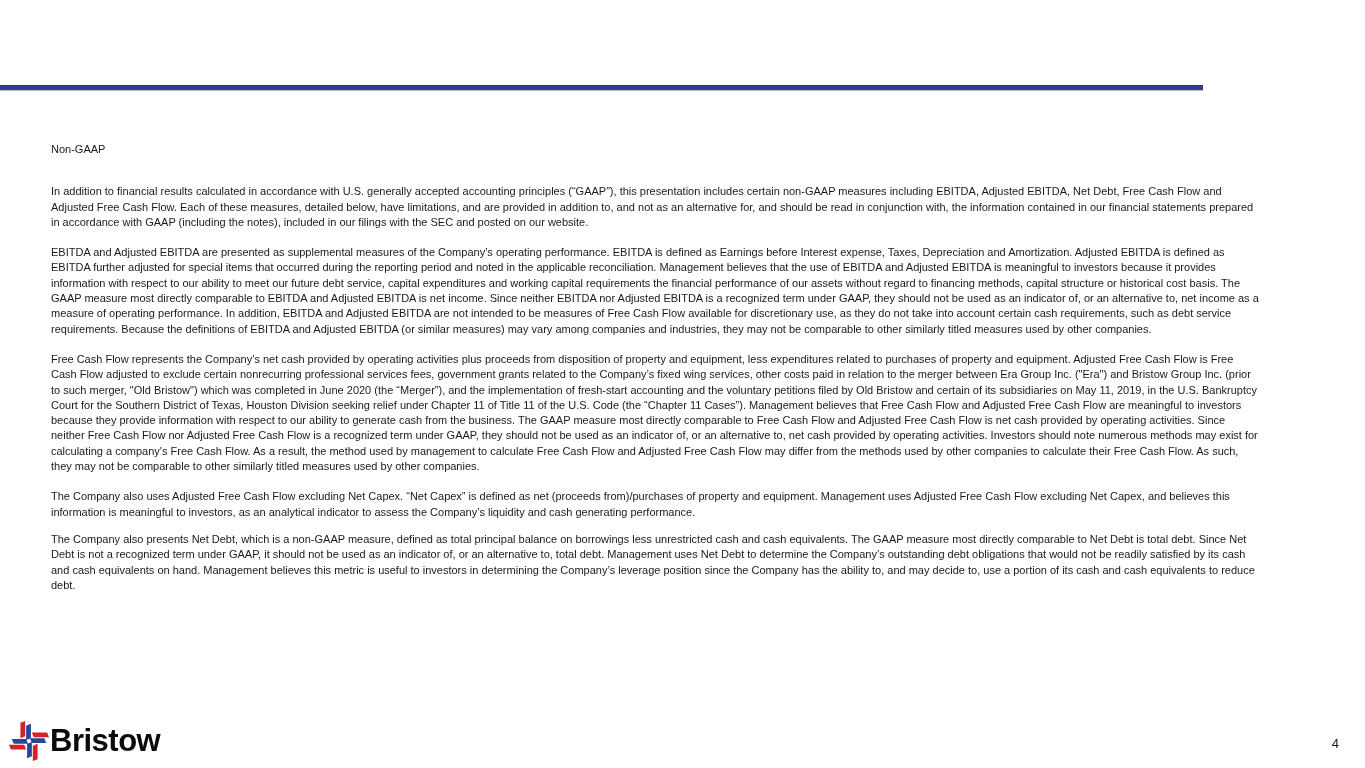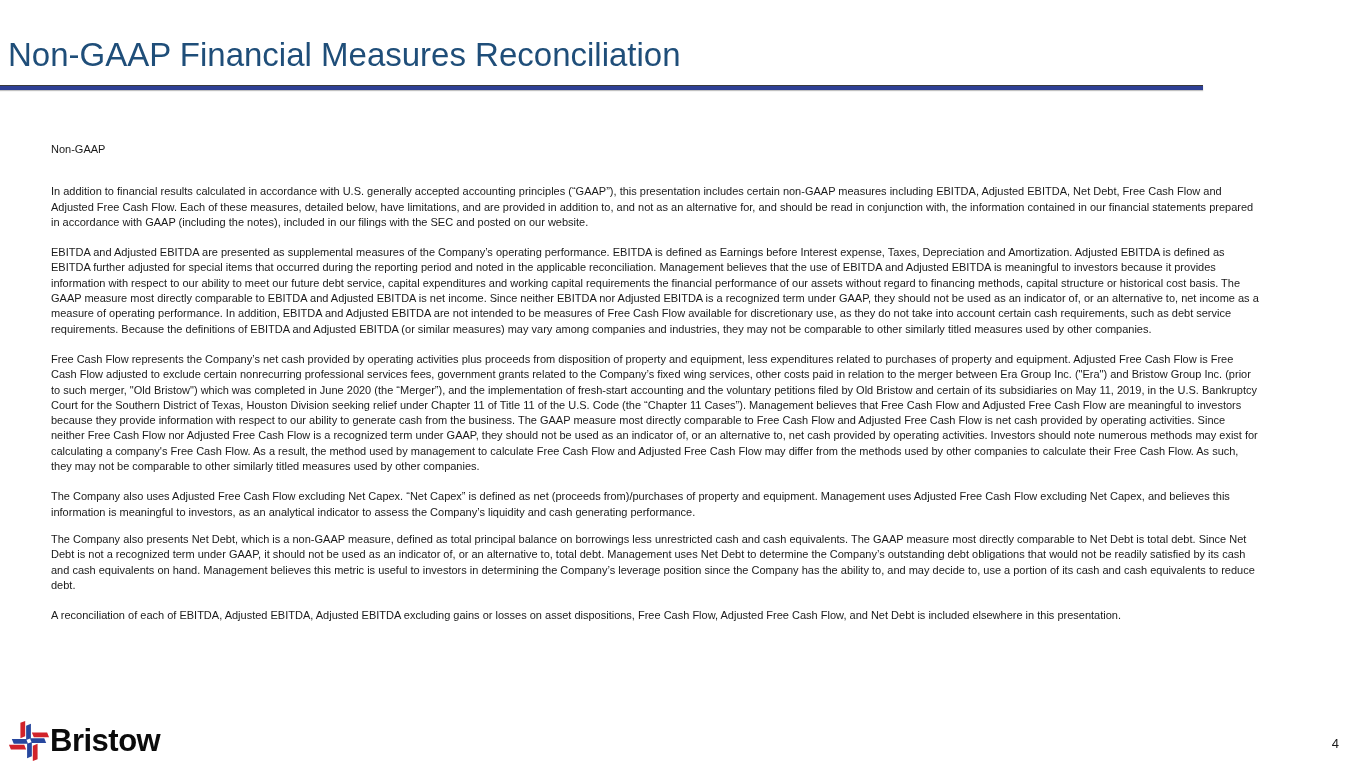--- a/index.html
+++ b/index.html
@@ -73,38 +73,36 @@
     top: 736px;
     font-size: 13px;
     color: #1a1a1a;
   }
 </style>
 </head>
 <body>
 
 <div class="slide">
 
-  <h1 class="slide-title">Non-GAAP Financial Measures Reconciliation</h1>
 
   <div class="title-rule"></div>
 
   <div class="body-text">
     <div class="subheading">Non-GAAP</div>
 
     <p class="para first">In addition to financial results calculated in accordance with U.S. generally accepted accounting principles (“GAAP”), this presentation includes certain non-GAAP measures including EBITDA, Adjusted EBITDA, Net Debt, Free Cash Flow and Adjusted Free Cash Flow. Each of these measures, detailed below, have limitations, and are provided in addition to, and not as an alternative for, and should be read in conjunction with, the information contained in our financial statements prepared in accordance with GAAP (including the notes), included in our filings with the SEC and posted on our website.</p>
 
     <p class="para">EBITDA and Adjusted EBITDA are presented as supplemental measures of the Company’s operating performance. EBITDA is defined as Earnings before Interest expense, Taxes, Depreciation and Amortization. Adjusted EBITDA is defined as EBITDA further adjusted for special items that occurred during the reporting period and noted in the applicable reconciliation. Management believes that the use of EBITDA and Adjusted EBITDA is meaningful to investors because it provides information with respect to our ability to meet our future debt service, capital expenditures and working capital requirements the financial performance of our assets without regard to financing methods, capital structure or historical cost basis.  The GAAP measure most directly comparable to EBITDA and Adjusted EBITDA is net income. Since neither EBITDA nor Adjusted EBITDA is a recognized term under GAAP, they should not be used as an indicator of, or an alternative to, net income as a measure of operating performance. In addition, EBITDA and Adjusted EBITDA are not intended to be measures of Free Cash Flow available for discretionary use, as they do not take into account certain cash requirements, such as debt service requirements. Because the definitions of EBITDA and Adjusted EBITDA (or similar measures) may vary among companies and industries, they may not be comparable to other similarly titled measures used by other companies.</p>
 
     <p class="para">Free Cash Flow represents the Company’s net cash provided by operating activities plus proceeds from disposition of property and equipment, less expenditures related to purchases of property and equipment. Adjusted Free Cash Flow is Free Cash Flow adjusted to exclude certain nonrecurring professional services fees, government grants related to the Company’s fixed wing services, other costs paid in relation to the merger between Era Group Inc. ("Era") and Bristow Group Inc. (prior to such merger, "Old Bristow") which was completed in June 2020 (the “Merger”), and the implementation of fresh-start accounting and the voluntary petitions filed by Old Bristow and certain of its subsidiaries on May 11, 2019, in the U.S. Bankruptcy Court for the Southern District of Texas, Houston Division seeking relief under Chapter 11 of Title 11 of the U.S. Code (the “Chapter 11 Cases”). Management believes that Free Cash Flow and Adjusted Free Cash Flow are meaningful to investors because they provide information with respect to our ability to generate cash from the business. The GAAP measure most directly comparable to Free Cash Flow and Adjusted Free Cash Flow is net cash provided by operating activities. Since neither Free Cash Flow nor Adjusted Free Cash Flow is a recognized term under GAAP, they should not be used as an indicator of, or an alternative to, net cash provided by operating activities. Investors should note numerous methods may exist for calculating a company's Free Cash Flow. As a result, the method used by management to calculate Free Cash Flow and Adjusted Free Cash Flow may differ from the methods used by other companies to calculate their Free Cash Flow. As such, they may not be comparable to other similarly titled measures used by other companies.</p>
 
     <p class="para">The Company also uses Adjusted Free Cash Flow excluding Net Capex. “Net Capex” is defined as net (proceeds from)/purchases of property and equipment. Management uses Adjusted Free Cash Flow excluding Net Capex, and believes this information is meaningful to investors, as an analytical indicator to assess the Company’s liquidity and cash generating performance.</p>
 
     <p class="para tight">The Company also presents Net Debt, which is a non-GAAP measure, defined as total principal balance on borrowings less unrestricted cash and cash equivalents. The GAAP measure most directly comparable to Net Debt is total debt. Since Net Debt is not a recognized term under GAAP, it should not be used as an indicator of, or an alternative to, total debt. Management uses Net Debt to determine the Company’s outstanding debt obligations that would not be readily satisfied by its cash and cash equivalents on hand. Management believes this metric is useful to investors in determining the Company’s leverage position since the Company has the ability to, and may decide to, use a portion of its cash and cash equivalents to reduce debt.</p>
 
-    <p class="para">A reconciliation of each of EBITDA, Adjusted EBITDA, Adjusted EBITDA excluding gains or losses on asset dispositions, Free Cash Flow, Adjusted Free Cash Flow, and Net Debt is included elsewhere in this presentation.</p>
   </div>
 
   <div class="footer-logo">
     <span style="display:inline-block; width:42px; height:42px;">
       <svg width="42" height="42" viewBox="0 0 44 44" aria-hidden="true">
         <g>
           <g>
             <polygon points="13,3 18,1 18,17 13,19" fill="#D1232A"></polygon>
             <polygon points="19,6 24,4 24,19 19,21" fill="#27479E"></polygon>
           </g>

